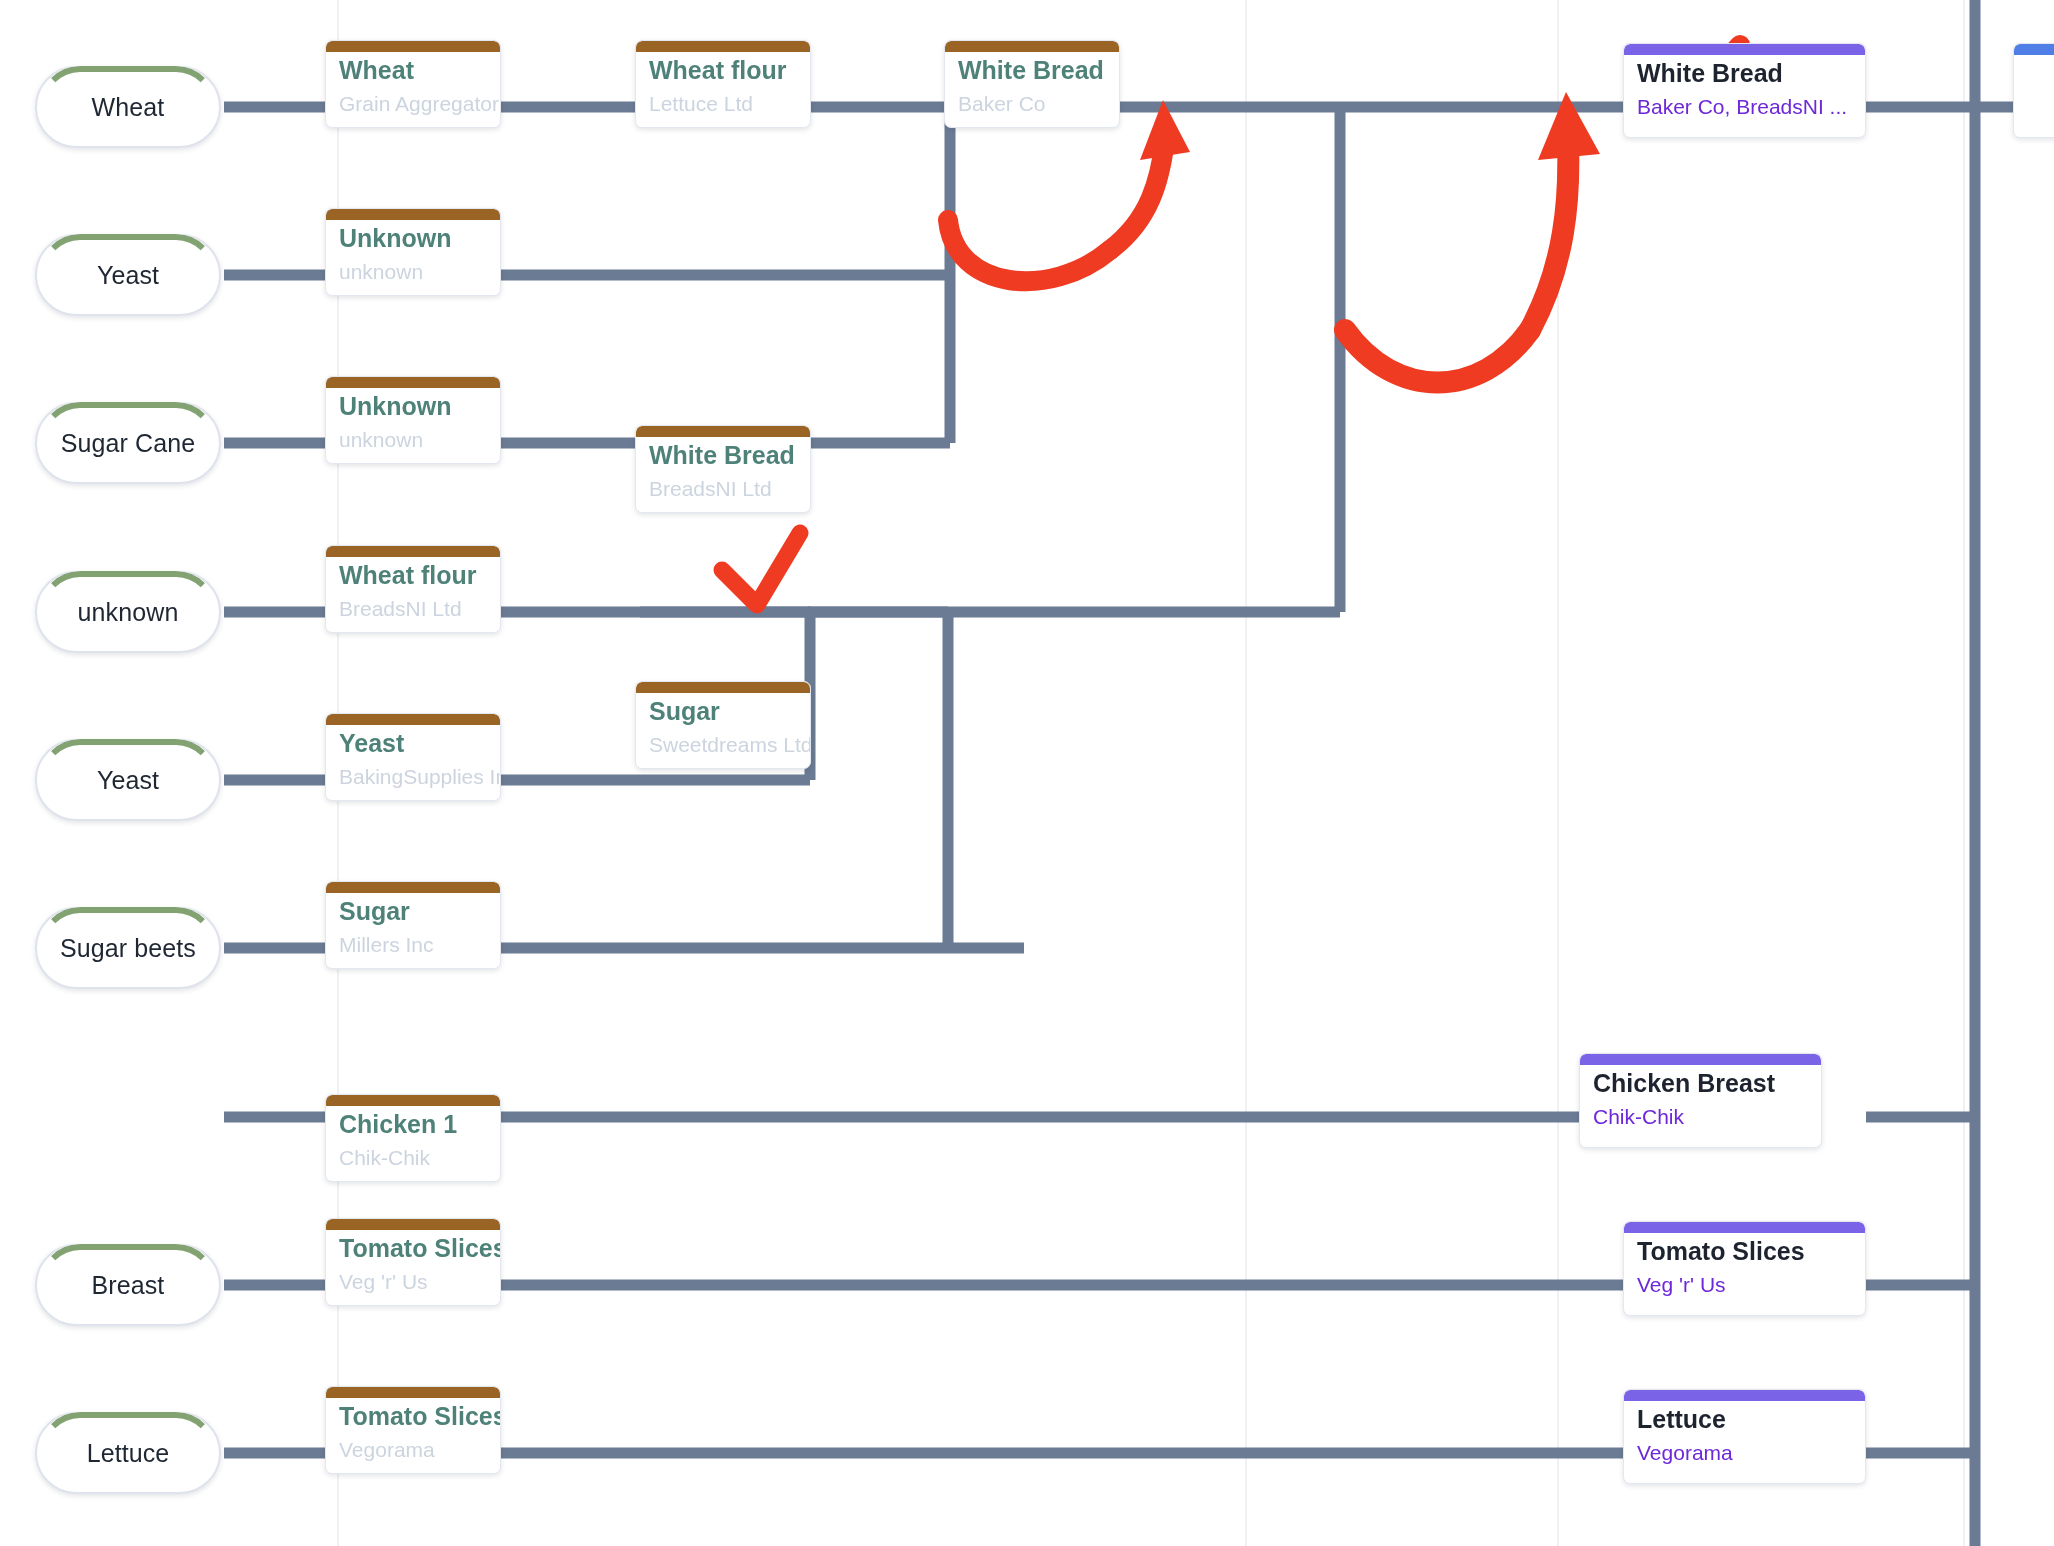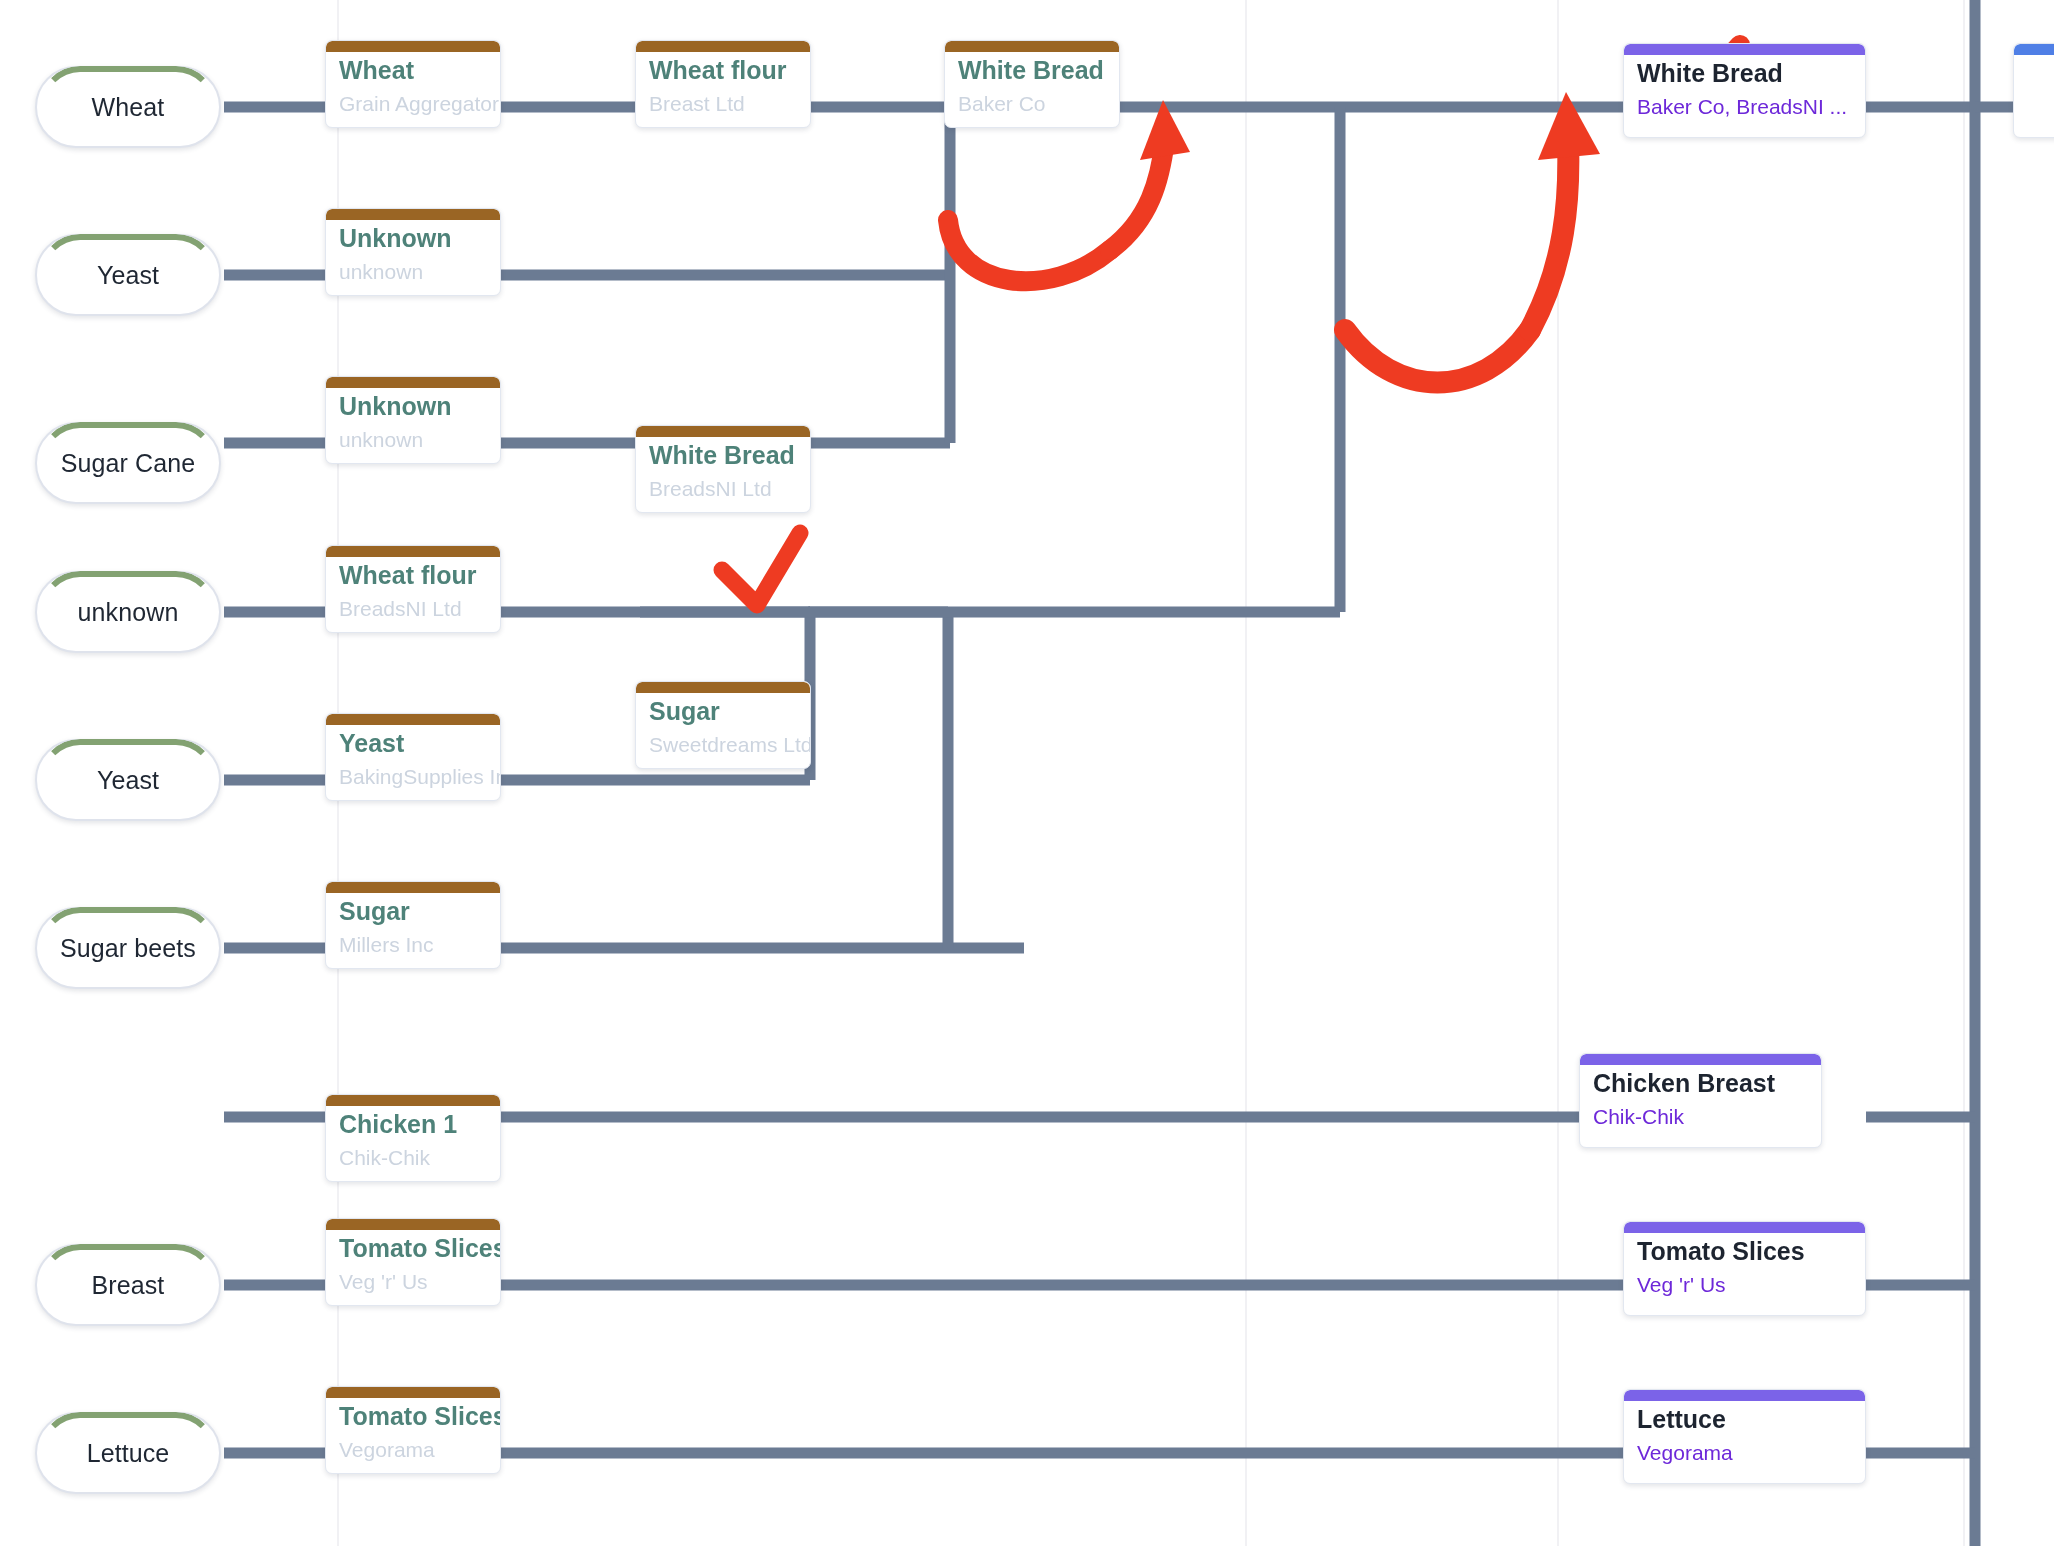--- a/index.html
+++ b/index.html
@@ -172,21 +172,21 @@
   </svg>
 
   <div class="pill" style="left:35px;  top:66px;">
     <div class="captop"></div>
     <span class="plabel">Wheat</span>
   </div>
   <div class="pill" style="left:35px;  top:234px;">
     <div class="captop"></div>
     <span class="plabel">Yeast</span>
   </div>
-  <div class="pill" style="left:35px;  top:422px;">
+  <div class="pill" style="left:35px;  top:402px;">
     <div class="captop"></div>
     <span class="plabel">Sugar Cane</span>
   </div>
   <div class="pill" style="left:35px;  top:571px;">
     <div class="captop"></div>
     <span class="plabel">unknown</span>
   </div>
   <div class="pill" style="left:35px;  top:739px;">
     <div class="captop"></div>
     <span class="plabel">Yeast</span>
@@ -246,21 +246,21 @@
   </div>
   <div class="card c-sup stage-supplier" style="left:325px; top:1386px;">
     <div class="bar"></div>
     <div class="t1">Tomato Slices 1</div>
     <div class="t2">Vegorama</div>
   </div>
 
   <div class="card c-sup stage-supplier" style="left:635px; top:40px; width:176px;">
     <div class="bar"></div>
     <div class="t1">Wheat flour</div>
-    <div class="t2">Breast Ltd</div>
+    <div class="t2">Lettuce Ltd</div>
   </div>
   <div class="card c-sup stage-supplier" style="left:635px; top:425px; width:176px;">
     <div class="bar"></div>
     <div class="t1">White Bread</div>
     <div class="t2">BreadsNI Ltd</div>
   </div>
   <div class="card c-sup stage-supplier" style="left:635px; top:681px; width:176px;">
     <div class="bar"></div>
     <div class="t1">Sugar</div>
     <div class="t2">Sweetdreams Ltd</div>

